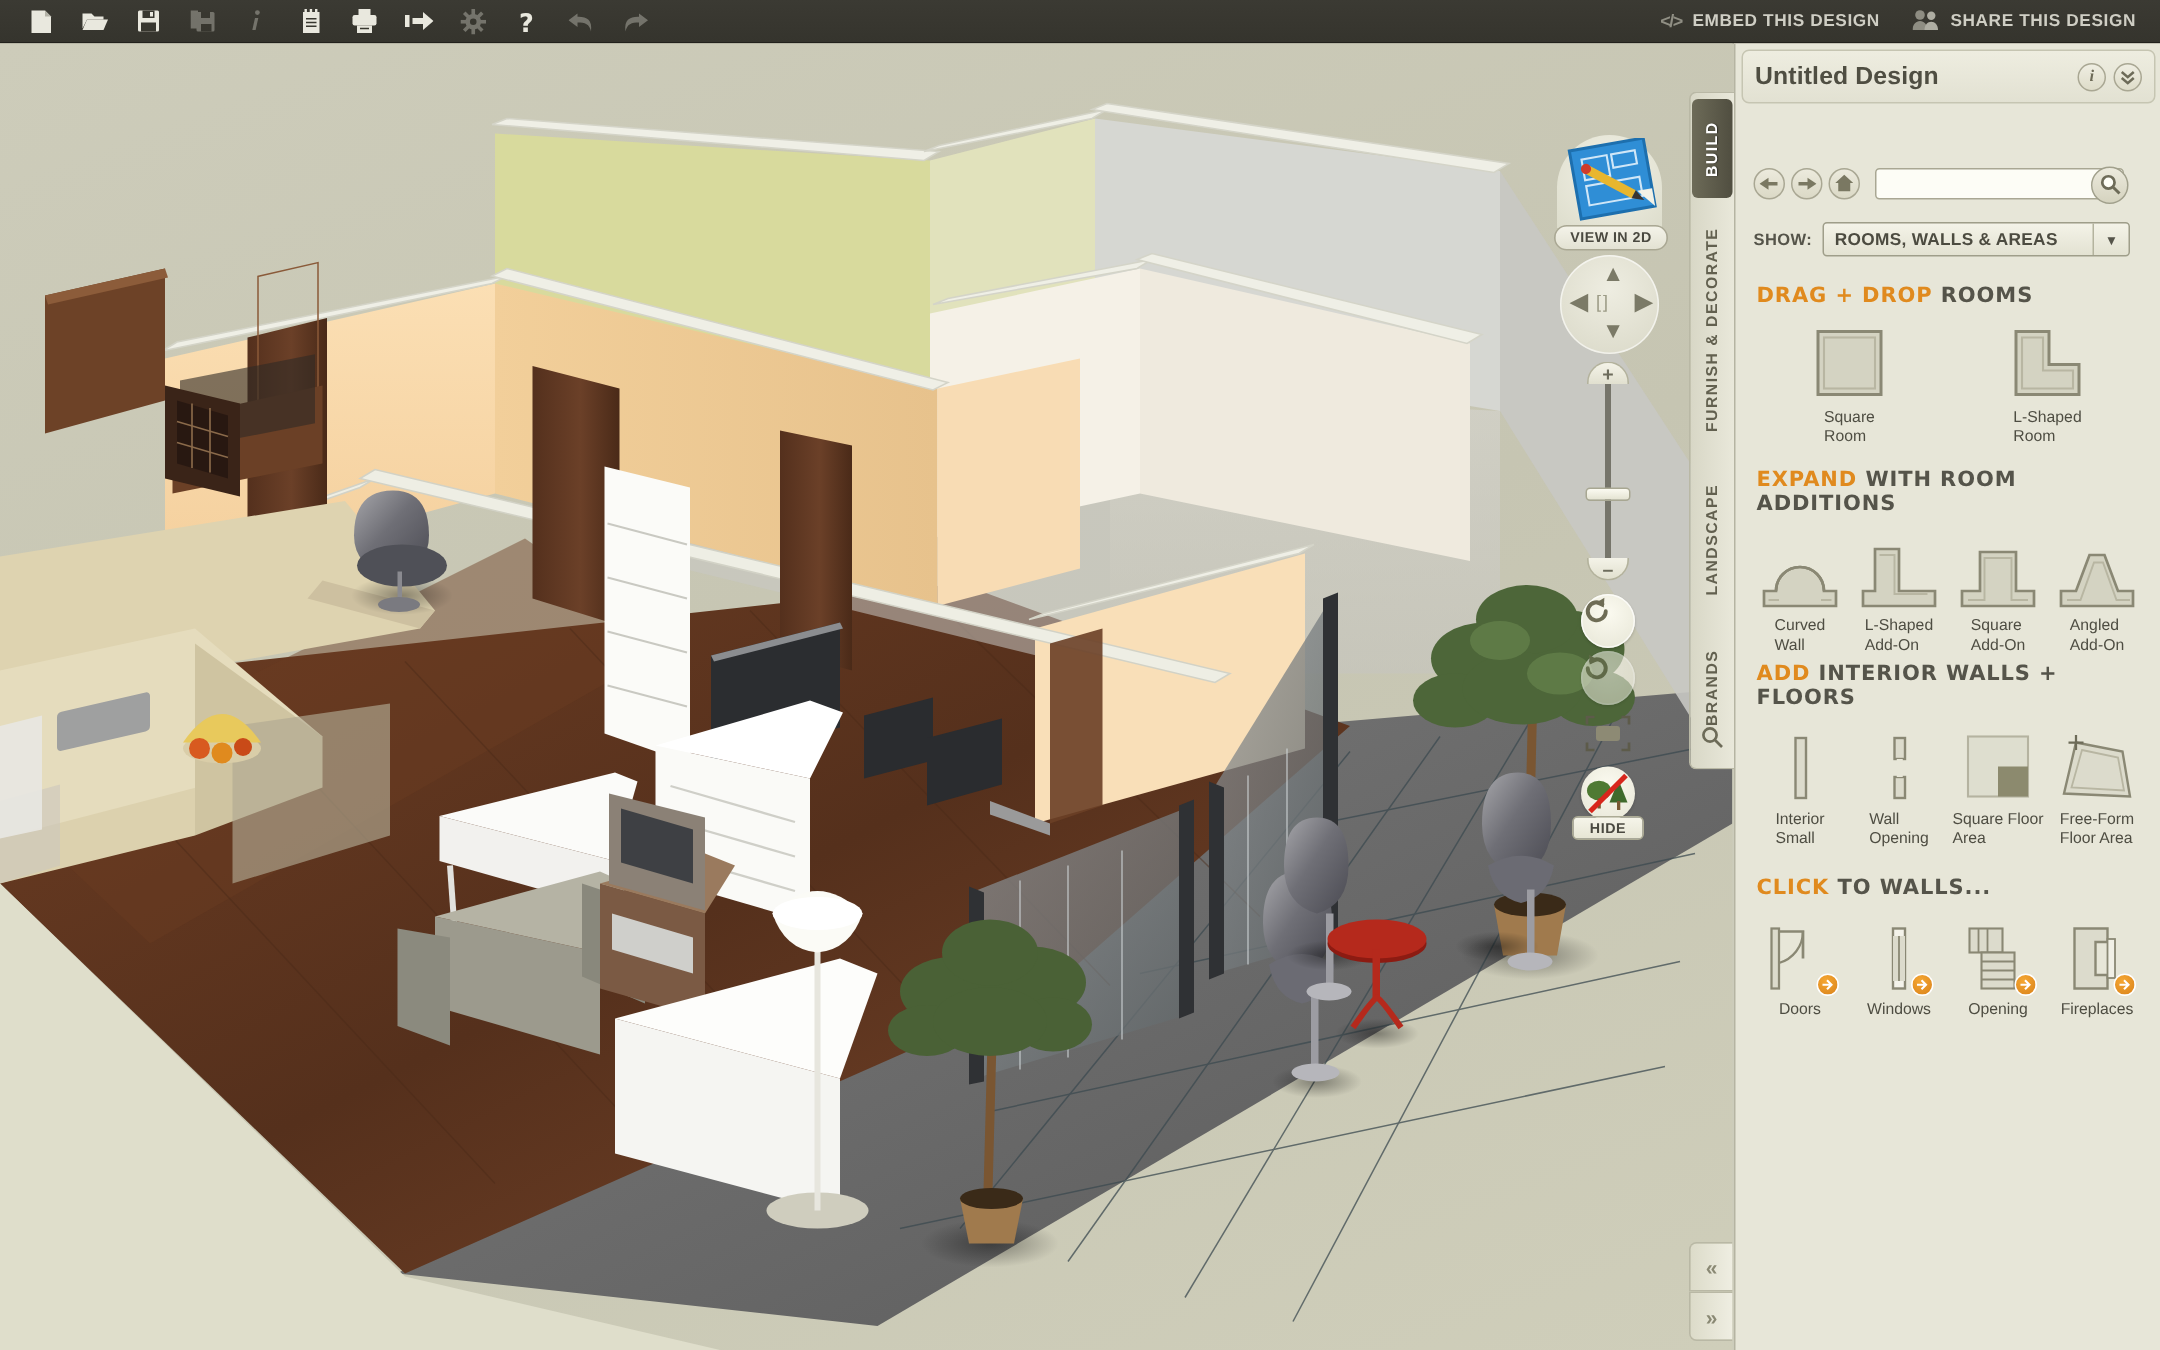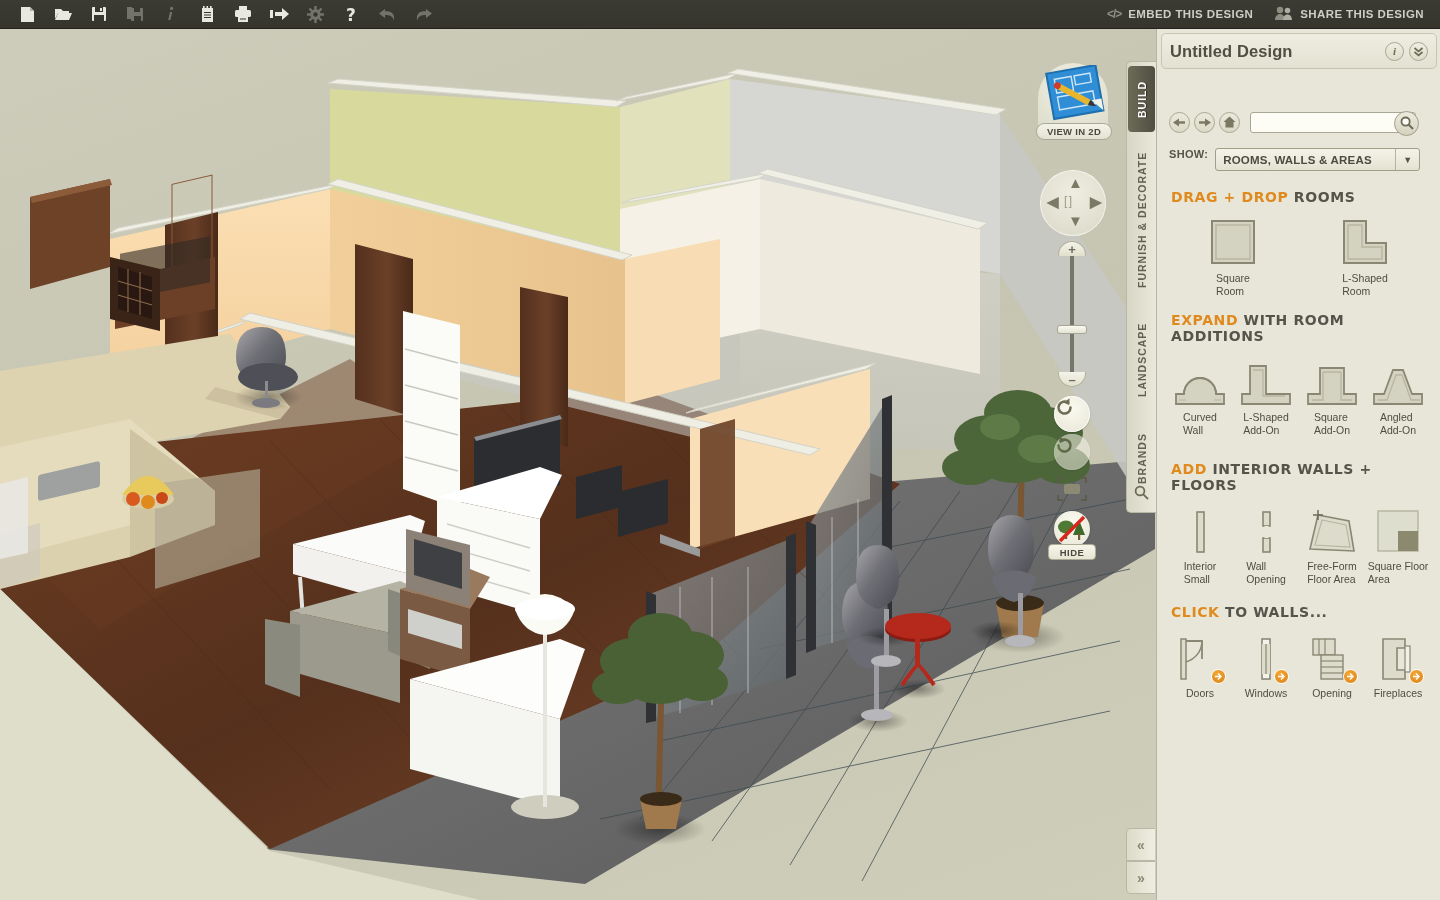--- a/index.html
+++ b/index.html
@@ -61,21 +61,21 @@
   
   .canvas {
     position: absolute; left: 0; top: 29px; width: 1155px; height: 871px;
     background: linear-gradient(160deg, #cdccba 0%, #c6c5b2 50%, #cfceba 100%);
     overflow: hidden;
   }
   .canvas svg { display: block; position: absolute; left: 0; top: 0; }
 
   
   .nav2d {
-    position: absolute; left: 1038px; top: 34px; width: 70px; height: 78px; cursor: pointer;
+    position: absolute; left: 1038px; top: 61px; width: 70px; height: 78px; cursor: pointer;
   }
   .nav2d-circle {
     position: absolute; left: 0; top: 0; width: 70px; height: 62px;
     background: radial-gradient(circle at 50% 40%, #f2f1e6, #ddddcc);
     border-radius: 35px 35px 0 0;
   }
   .nav2d-label {
     position: absolute; left: -2px; top: 60px; width: 76px; height: 17px;
     background: linear-gradient(#f4f3e9,#e3e2d3); border: 1px solid #aaa894;
     border-radius: 9px; display: flex; align-items: center; justify-content: center;
@@ -184,21 +184,21 @@
   }
   .search-wrap input {
     width: 140px; height: 19px; border: none; outline: none; background: transparent;
     padding: 0 5px; font-size: 11px; color: #44433a; font-family: "Liberation Sans", sans-serif;
   }
   .search-go {
     position: absolute; right: -4px; top: -2px; width: 25px; height: 25px; border-radius: 50%;
     background: linear-gradient(#eceadd,#d5d3bf); border: 1px solid #a1a08c;
     display: flex; align-items: center; justify-content: center; cursor: pointer;
   }
-  .rp-show { position: absolute; left: 12px; top: 119px; display: flex; align-items: flex-start; gap: 7px; }
+  .rp-show { position: absolute; left: 12px; top: 119px; display: flex; align-items: center; gap: 7px; }
   .rp-show-label { font-size: 11px; font-weight: bold; color: #55544a; letter-spacing: .3px; }
   .select-box {
     width: 205px; height: 23px; background: linear-gradient(#f4f3e8,#e3e2d2);
     border: 1px solid #9f9e8a; border-radius: 3px;
     display: flex; align-items: center; cursor: pointer;
   }
   .select-val { flex: 1; padding-left: 7px; font-size: 11.5px; font-weight: bold; color: #4c4b40; letter-spacing: .2px; }
   .select-arrow { width: 24px; height: 21px; border-left: 1px solid #b4b39e;
     display: flex; align-items: center; justify-content: center; color: #55544a; font-size: 9px; }
 
@@ -859,21 +859,21 @@
                   <path d="M3 42V32h10L22 8h10l9 24h10v10z" fill="#d4d3c2" stroke="#8a8874" stroke-width="1.8"></path>
                   <path d="M7 38h9l9-25h6l9 25h9" fill="none" stroke="#b8b6a2" stroke-width="1.3"></path>
                 </svg>
             </div>
             <div class="item-lbl" style="white-space:pre-line">Angled
 Add-On</div>
           </div>
         </div>
       </div>
 
-      <div class="sec" style="margin-top:24px">
+      <div class="sec" style="margin-top:4px">
         <div class="sec-head">
           <span class="hl">ADD</span>
           <span>INTERIOR WALLS + FLOORS</span>
         </div>
         <div class="items">
           <div class="item">
             <div class="item-ico">
               <svg width="44" height="46" viewBox="0 0 44 46">
                   <rect x="19" y="3" width="7" height="40" fill="#dcdbcc" stroke="#8a8874" stroke-width="1.6"></rect>
                 </svg>
@@ -884,44 +884,44 @@
           <div class="item">
             <div class="item-ico">
               <svg width="44" height="46" viewBox="0 0 44 46">
                   <rect x="19" y="3" width="7" height="14" fill="#dcdbcc" stroke="#8a8874" stroke-width="1.6"></rect>
                   <rect x="19" y="29" width="7" height="14" fill="#dcdbcc" stroke="#8a8874" stroke-width="1.6"></rect>
                   <rect x="20.5" y="17" width="4" height="12" fill="#e7e6d8"></rect>
                 </svg>
             </div>
             <div class="item-lbl" style="white-space:pre-line">Wall
 Opening</div>
+          </div>
+          <div class="item">
+            <div class="item-ico">
+              <svg width="50" height="46" viewBox="0 0 50 46">
+                  <rect x="5" y="2" width="40" height="40" fill="#dedecf" stroke="#b5b3a0" stroke-width="1.4"></rect>
+                  <rect x="25" y="22" width="20" height="20" fill="#8c8a6e"></rect>
+                </svg>
+            </div>
+            <div class="item-lbl" style="white-space:pre-line">Square Floor
+Area</div>
           </div>
           <div class="item">
             <div class="item-ico">
               <svg width="54" height="46" viewBox="0 0 54 46">
                   <polygon points="13,6 44,12 49,42 5,40" fill="#dcdbcc" stroke="#8a8874" stroke-width="1.6"></polygon>
                   <polygon points="17,11 41,16 45,38 10,36" fill="none" stroke="#b8b6a2" stroke-width="1.2"></polygon>
                   <g stroke="#6d6b58" stroke-width="1.5">
                     <line x1="13" y1="1" x2="13" y2="11"></line>
                     <line x1="8" y1="6" x2="18" y2="6"></line>
                   </g>
                 </svg>
             </div>
             <div class="item-lbl" style="white-space:pre-line">Free-Form
 Floor Area</div>
-          </div>
-          <div class="item">
-            <div class="item-ico">
-              <svg width="50" height="46" viewBox="0 0 50 46">
-                  <rect x="5" y="2" width="40" height="40" fill="#dedecf" stroke="#b5b3a0" stroke-width="1.4"></rect>
-                  <rect x="25" y="22" width="20" height="20" fill="#8c8a6e"></rect>
-                </svg>
-            </div>
-            <div class="item-lbl" style="white-space:pre-line">Square Floor
-Area</div>
           </div>
         </div>
       </div>
 
       <div class="sec" style="margin-top:18px">
         <div class="sec-head">
           <span class="hl">CLICK</span>
           <span>TO WALLS...</span>
         </div>
         <div class="items">

